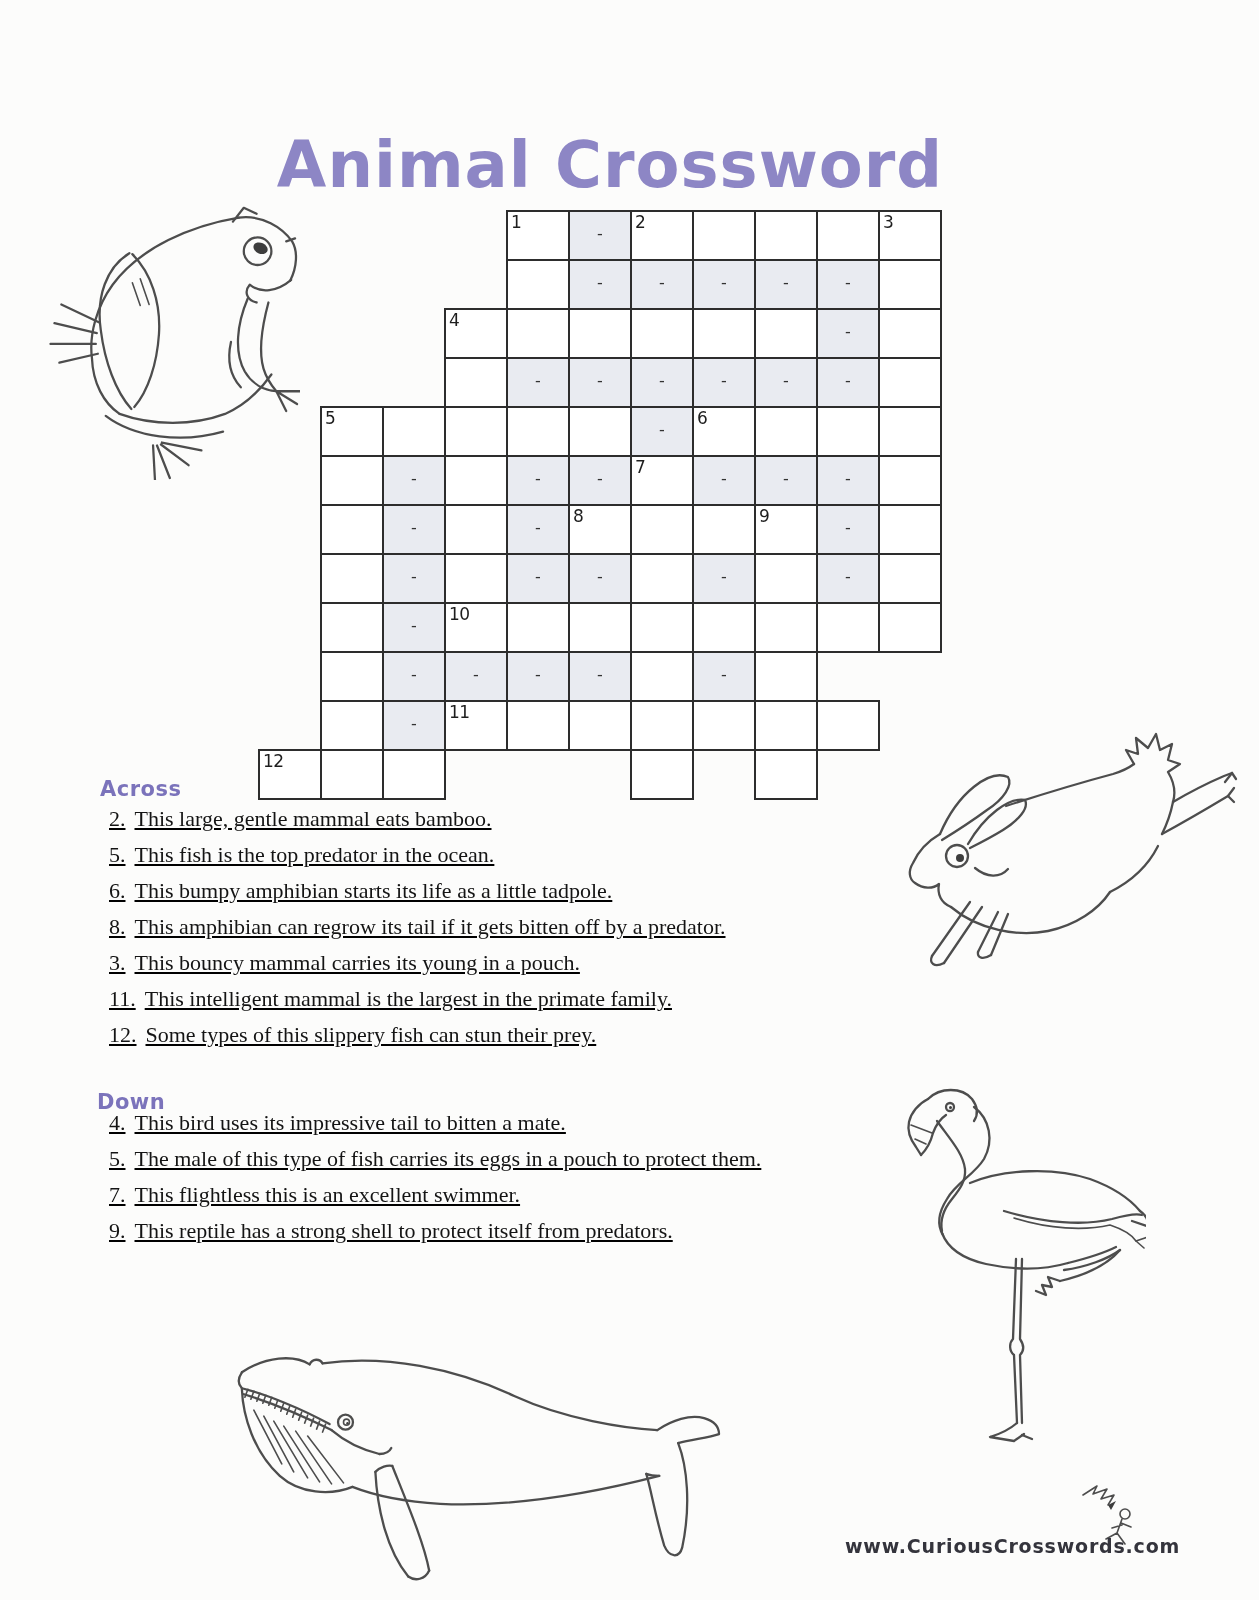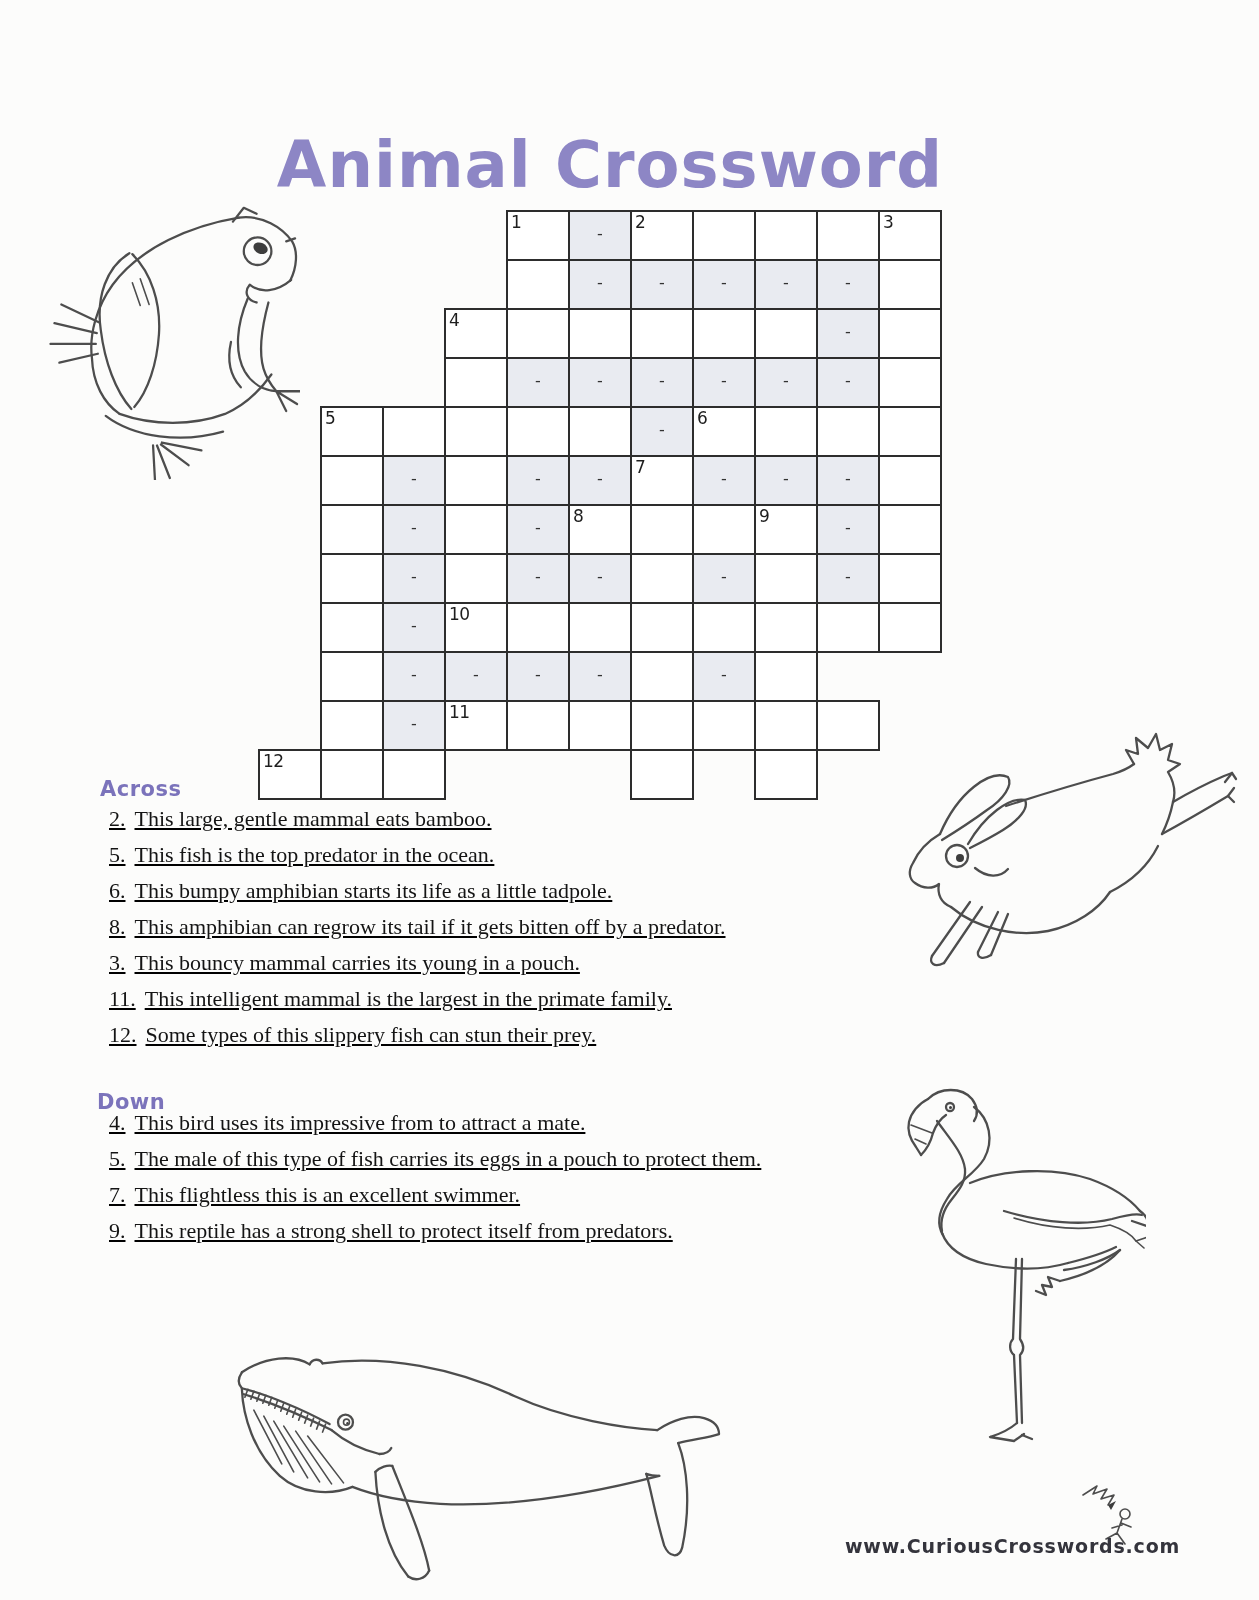--- a/index.html
+++ b/index.html
@@ -268,21 +268,21 @@
       <div class="clue-line"><span class="cnum">5.</span><span class="ctext">This fish is the top predator in the ocean.</span></div>
       <div class="clue-line"><span class="cnum">6.</span><span class="ctext">This bumpy amphibian starts its life as a little tadpole.</span></div>
       <div class="clue-line"><span class="cnum">8.</span><span class="ctext">This amphibian can regrow its tail if it gets bitten off by a predator.</span></div>
       <div class="clue-line"><span class="cnum">3.</span><span class="ctext">This bouncy mammal carries its young in a pouch.</span></div>
       <div class="clue-line"><span class="cnum">11.</span><span class="ctext">This intelligent mammal is the largest in the primate family.</span></div>
       <div class="clue-line"><span class="cnum">12.</span><span class="ctext">Some types of this slippery fish can stun their prey.</span></div>
     </div>
 
   <h2 class="clue-header" style="left:97px; top:1075px">Down</h2>
   <div class="clue-list" id="down-list" style="left:97px; top:1093px">
-      <div class="clue-line"><span class="cnum">4.</span><span class="ctext">This bird uses its impressive from to attract a mate.</span></div>
+      <div class="clue-line"><span class="cnum">4.</span><span class="ctext">This bird uses its impressive tail to bitten a mate.</span></div>
       <div class="clue-line"><span class="cnum">5.</span><span class="ctext">The male of this type of fish carries its eggs in a pouch to protect them.</span></div>
       <div class="clue-line"><span class="cnum">7.</span><span class="ctext">This flightless this is an excellent swimmer.</span></div>
       <div class="clue-line"><span class="cnum">9.</span><span class="ctext">This reptile has a strong shell to protect itself from predators.</span></div>
     </div>
 
   <svg class="illo" style="left:878px; top:722px" width="360" height="250" viewBox="0 0 360 250">
     <path d="M62,112 C80,70 112,47 130,55 C135,63 126,77 109,88 C94,99 77,110 64,118"></path>
     <path d="M90,122 C107,93 131,75 147,78 C151,86 141,98 125,108 C112,116 100,122 92,126"></path>
     <path d="M62,112 C50,119 40,130 35,141 C30,149 31,157 37,161 C45,167 55,167 61,162 C59,172 63,181 73,185"></path>
     <circle cx="79" cy="134" r="11"></circle>

